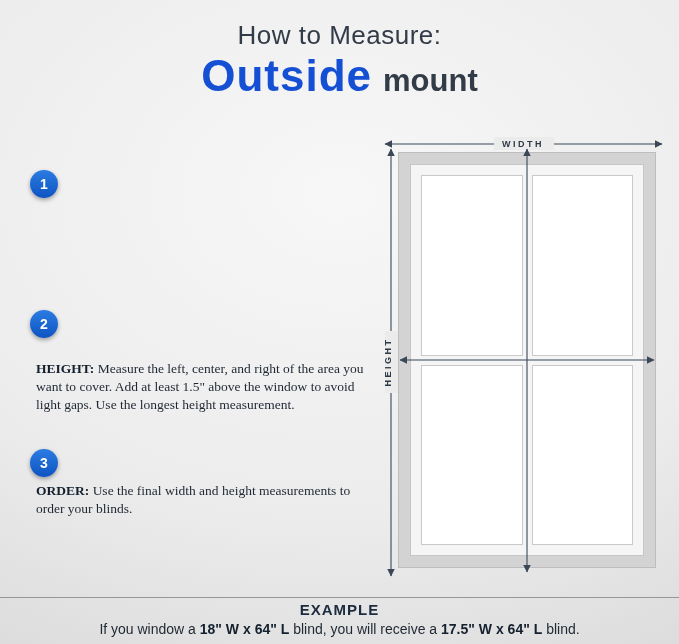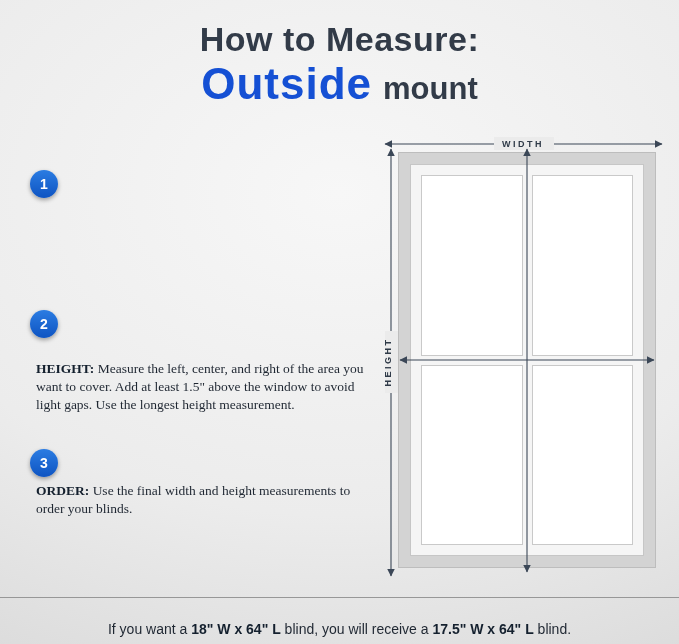--- a/index.html
+++ b/index.html
@@ -7,21 +7,21 @@
     position:relative;
     width:679px; height:644px;
     overflow:hidden;
     background: radial-gradient(130% 100% at 50% 30%, #f7f7f7 0%, #ececec 50%, #d2d2d2 100%);
     font-family:"Liberation Sans", sans-serif;
     color:#2e3947;
   }
 
   
   .title { position:absolute; top:20px; left:0; right:0; text-align:center; }
-  .title-line1 { font-size:34px; font-weight:bold; color:#323b48; letter-spacing:0.5px; }
+  .title-line1 { font-size:26px; font-weight:normal; color:#323b48; letter-spacing:0.5px; }
   .title-line2 { margin-top:0px; }
   .title-highlight { font-size:44px; font-weight:bold; color:#1550d4; letter-spacing:1px; }
   .title-suffix { font-size:31px; font-weight:bold; color:#323b48; margin-left:11px; }
 
   
   .step-badge {
     position:absolute; width:28px; height:28px; border-radius:50%;
     background:linear-gradient(180deg,#2b7ce2,#0e54c2);
     color:#fff; font-weight:bold; font-size:14px;
     display:flex; align-items:center; justify-content:center;
@@ -121,17 +121,18 @@
         <line x1="145" y1="13" x2="145" y2="436" marker-start="url(#ah)" marker-end="url(#ah)"></line>
       </g>
 
       <g stroke="#3b4757" stroke-width="1.1">
         <line x1="18" y1="224" x2="272" y2="224" marker-start="url(#ah)" marker-end="url(#ah)"></line>
       </g>
     </svg>
   </div>
 
   <div class="divider"></div>
+  <div class="example-heading">EXAMPLE</div>
   <div class="example-text">
-    <span>If you want a </span><b>18" W x 64" L</b><span> blind, you will receive a </span><b>17.5" W x 64" L</b><span> blind.</span>
+    <span>If you window a </span><b>18" W x 64" L</b><span> blind, you will receive a </span><b>17.5" W x 64" L</b><span> blind.</span>
   </div>
 
 </div>
 
 </body></html>

